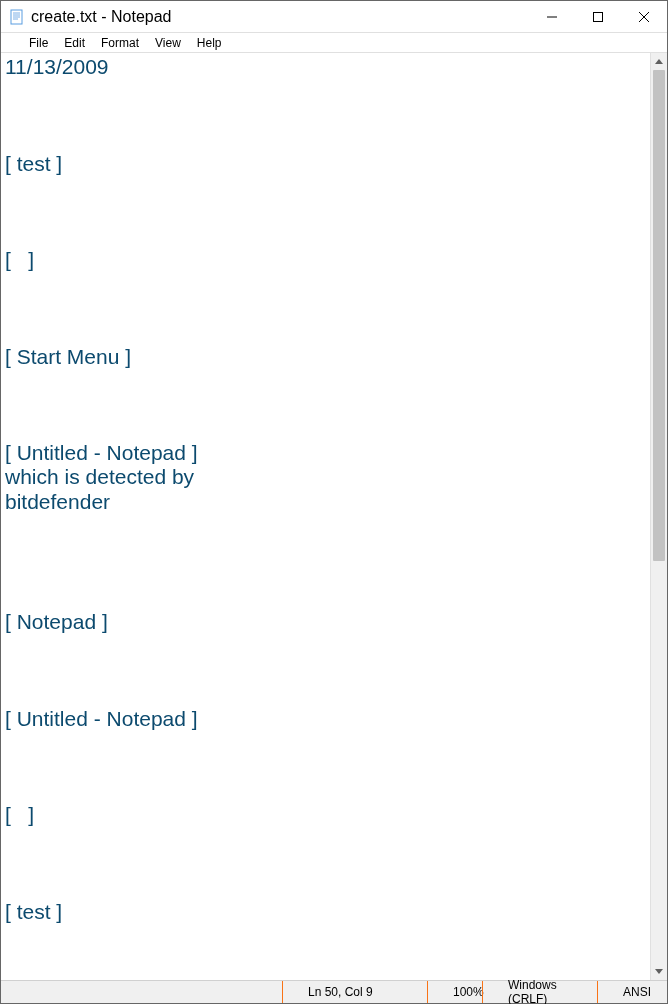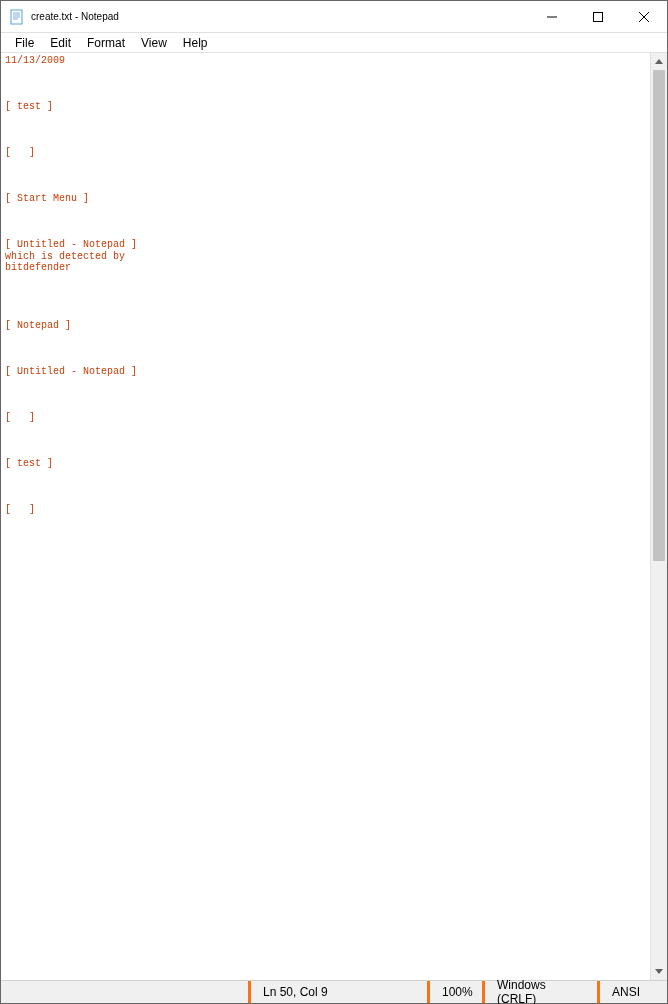--- a/index.html
+++ b/index.html
@@ -34,21 +34,21 @@
       width: 16px;
       height: 16px;
       margin-left: 8px;
       margin-right: 6px;
       display: flex;
       align-items: center;
       justify-content: center;
     }
     .titlebar-title {
       flex: 1;
-      font-size: 10px;
+      font-size: 16px;
       color: #000;
     }
     .window-controls {
       display: flex;
       height: 100%;
     }
     .window-control {
       width: 46px;
       height: 100%;
       display: flex;
@@ -56,42 +56,42 @@
       justify-content: center;
       font-size: 10px;
       color: #000;
       cursor: pointer;
     }
     .menubar {
       height: 20px;
       display: flex;
       align-items: center;
       border-bottom: 1px solid #e0e0e0;
-      padding-left: 6px;
+      padding-left: 20px;
     }
     .menu-item {
       font-size: 12px;
       padding: 2px 8px;
       cursor: pointer;
     }
     .content-area {
       flex: 1;
       display: flex;
       overflow: hidden;
       position: relative;
     }
     .text-area {
       flex: 1;
-      font-family: Liberation Mono, monospace;
-      font-size: 10px;
+      font-family: Liberation Sans, sans-serif;
+      font-size: 21px;
       padding: 2px 4px;
       white-space: pre;
       overflow: hidden;
       line-height: 1.15;
-      color: #c2410c;
+      color: #0c4a6e;
       position: relative;
     }
     .redacted {
       display: inline-block;
       background: #000;
       width: 130px;
       height: 20px;
       vertical-align: middle;
       margin: 0 2px;
       position: relative;
@@ -129,35 +129,34 @@
     .statusbar {
       height: 23px;
       background: #f0f0f0;
       border-top: 1px solid #d0d0d0;
       display: flex;
       align-items: center;
       font-size: 12px;
       color: #000;
     }
     .status-section {
-      padding: 0 12px;
-      border-left: 3px solid #f97316;
+      padding: 0 25px;
+      border-left: 1px solid #f97316;
       height: 100%;
       display: flex;
       align-items: center;
     }
     .status-spacer {
       flex: 1;
     }
     .status-cursor {
       width: 145px;
     }
     .status-zoom {
       width: 55px;
-      margin-left: 34px;
     }
     .status-eol {
       width: 115px;
     }
     .status-enc {
       width: 70px;
     }
     .line-block {
       display: block;
     }

